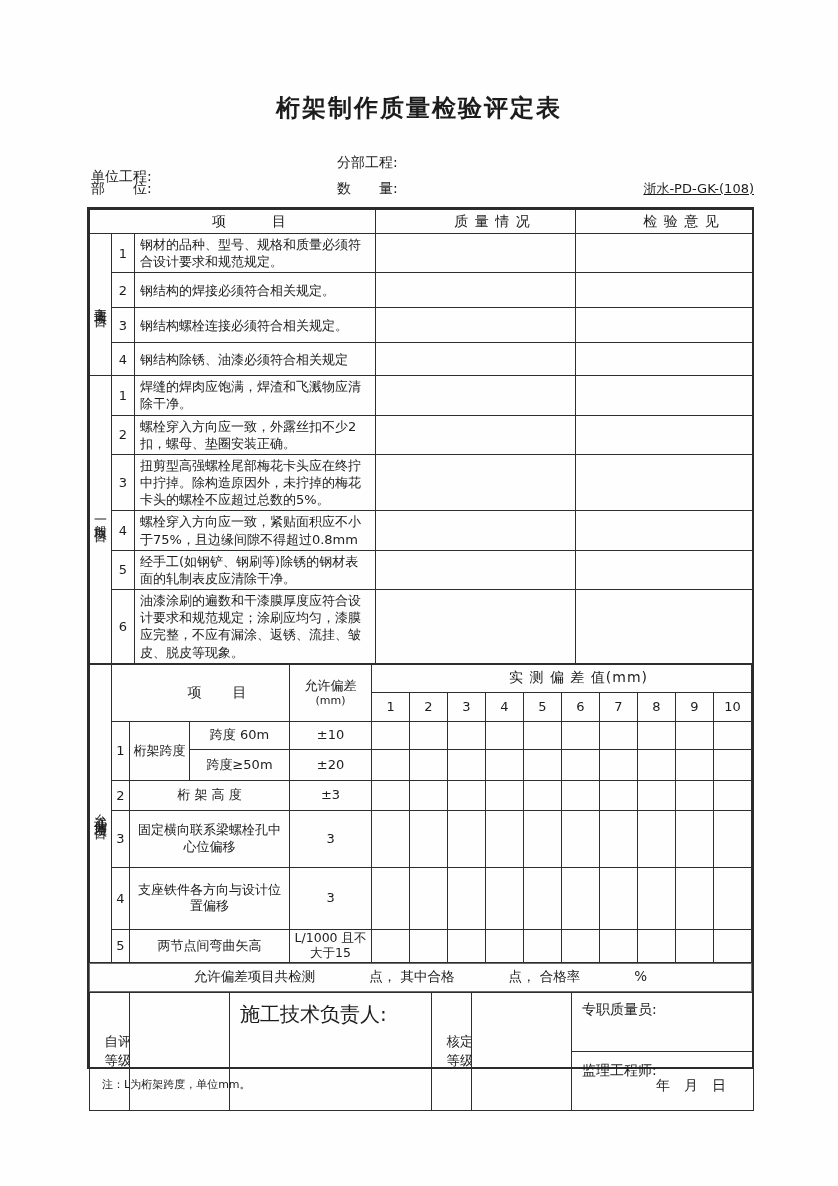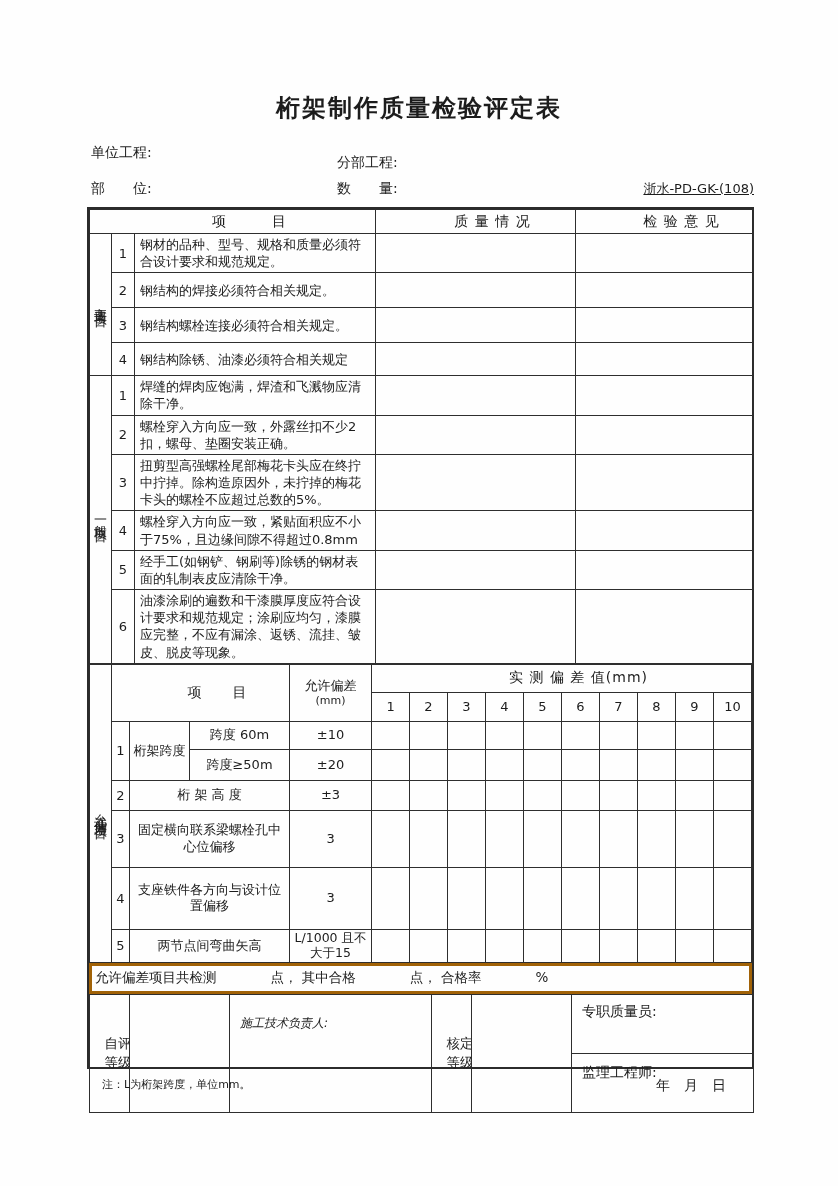--- a/index.html
+++ b/index.html
@@ -34,41 +34,41 @@
   .ctr{text-align:center;line-height:1.25;}
   .blank{padding:0;}
   .vcell{text-align:center;padding:0;}
   .vlabel{
     display:inline-block;
     writing-mode:vertical-rl;text-orientation:upright;
     letter-spacing:3px;font-size:13px;line-height:1;
   }
   .allowhead{text-align:center;line-height:1.2;}
   .allowhead .mm{font-size:11px;display:block;}
-  .summary-cell{font-size:13.5px;border:3px solid #a16207;}
+  .summary-cell{text-align:center;font-size:13.5px;border:1px solid #a16207;}
   .gradecell{text-align:center;padding:12px;}
   .grade{
     display:inline-block;width:32px;word-break:break-all;
     text-align:center;font-size:13.5px;line-height:1.4;
   }
-  .signcell{vertical-align:top;padding:20px 10px;font-size:12px;font-style:italic;}
+  .signcell{vertical-align:top;padding:8px 10px;font-size:20px;}
   .splitcell{padding:0;vertical-align:top;}
   .splitcell .top{height:59px;border-bottom:1px solid #2e2e2e;box-sizing:border-box;padding:8px 10px;font-size:14px;}
   .splitcell .bot{padding:10px 10px;font-size:14px;}
   .footnote{position:absolute;left:102px;top:1077px;font-size:11px;}
   .footdate{position:absolute;right:112px;top:1077px;font-size:14px;white-space:pre;}
 </style>
 </head>
 <body>
 
 <div class="page">
 
   <div class="title">桁架制作质量检验评定表</div>
 
-  <div class="meta-field" style="left:91px;top:144px;">单位工程:</div>
+  <div class="meta-field" style="left:91px;top:168px;">单位工程:</div>
   <div class="meta-field" style="left:337px;top:154px;">分部工程:</div>
   <div class="meta-field" style="left:91px;top:180px;">部　　位:</div>
   <div class="meta-field" style="left:337px;top:180px;">数　　量:</div>
   <div class="doc-code">浙水-PD-GK-(108)</div>
 
   <div class="form">
 
     <table>
       <colgroup>
           <col style="width:22px">

